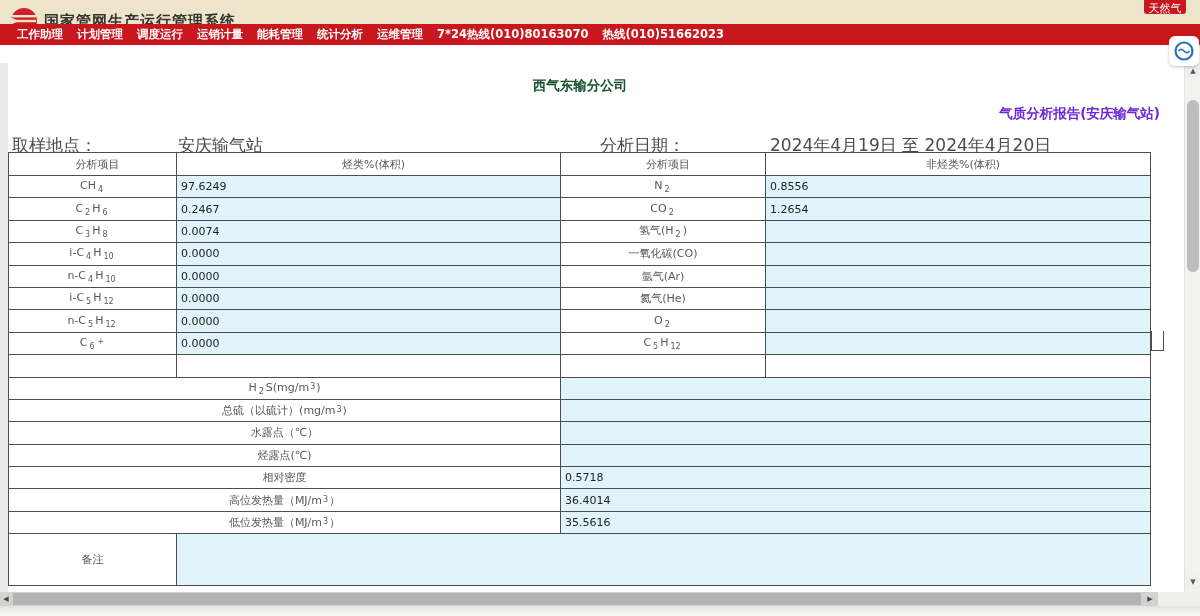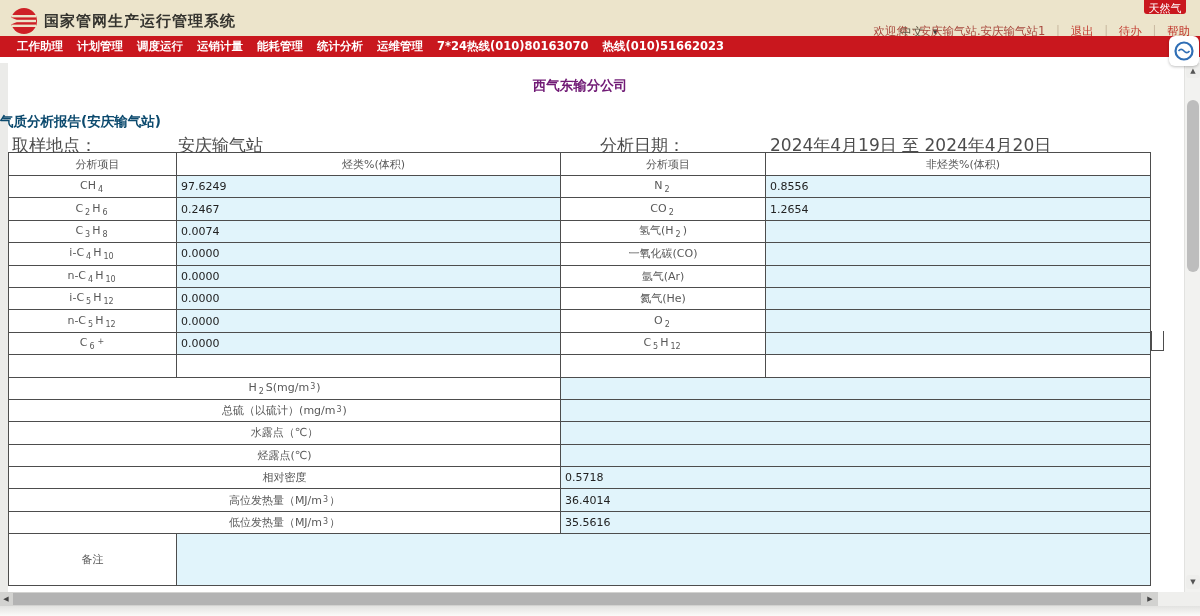--- a/index.html
+++ b/index.html
@@ -12,29 +12,29 @@
   .logo{position:absolute;left:10px;top:7px;width:28px;height:28px;}
   .app-title{position:absolute;left:44px;top:12px;font-size:15px;font-weight:bold;color:#35342f;letter-spacing:1px;}
   .gas-btn{position:absolute;right:14px;top:0;width:42px;height:14px;background:var(--brand,#c9171e);color:#fff;font-size:11px;text-align:center;line-height:18px;border-radius:0 0 3px 3px;cursor:pointer;}
   .lang{position:absolute;right:262px;top:24px;font-size:12px;color:#5d5342;cursor:pointer;}
   .lang .caret{font-size:7px;color:#3c3c3c;margin-left:5px;vertical-align:2px;}
   .user-links{position:absolute;right:10px;top:24px;font-size:11.5px;color:#a8493e;white-space:nowrap;}
   .user-links .sep{color:#c9b8a0;margin:0 7px;}
   .ulink{color:#c23b30;text-decoration:none;cursor:pointer;margin-top:30px;}
 
   
-  .navbar{position:absolute;left:0;top:36px;width:1200px;height:21px;background:var(--brand,#c9171e);display:flex;align-items:flex-start;padding-left:10px;}
+  .navbar{position:absolute;left:0;top:24px;width:1200px;height:21px;background:var(--brand,#c9171e);display:flex;align-items:flex-start;padding-left:10px;}
   .nav-item{color:#fff;font-size:11.5px;font-weight:bold;padding:0 7px;line-height:21px;white-space:nowrap;cursor:pointer;}
   .nav-item.hotline{cursor:default;}
 
   
   .content{position:absolute;left:0;top:63px;width:1184px;height:529px;background:#fff;overflow:hidden;}
   .left-gutter{position:absolute;left:0;top:0;width:8px;height:529px;background:#ebebe9;}
-  .company{position:absolute;left:0;top:14px;width:1160px;text-align:center;font-size:13.5px;font-weight:bold;color:#701a75;}
-  .rtitle{position:absolute;left:0;top:42px;width:1160px;text-align:left;font-size:13.5px;font-weight:bold;color:#0c4a6e;margin-top:8px;}
+  .company{position:absolute;left:0;top:14px;width:1160px;text-align:center;font-size:13.5px;font-weight:bold;color:#14532d;}
+  .rtitle{position:absolute;left:0;top:42px;width:1160px;text-align:right;font-size:13.5px;font-weight:bold;color:#6d28d9;}
   .info{position:absolute;top:71px;font-size:17px;color:#4c4c4c;white-space:nowrap;}
   .loc-label{left:12px;} .loc-value{left:178px;} .date-label{left:600px;} .date-value{left:770px;}
 
   
   .atable{position:absolute;left:8px;top:89px;width:1142px;border-collapse:collapse;table-layout:fixed;}
   .atable th,.atable td{border:1px solid #4d4d4d;font-weight:normal;font-size:11px;color:#585858;padding:0;overflow:hidden;white-space:nowrap;}
   .atable thead tr{height:23px;}
   .atable tbody tr{height:22.4px;}
   .atable tr.remark-row{height:52px;}
   .atable th{text-align:center;background:#fff;padding-left:10px;}

